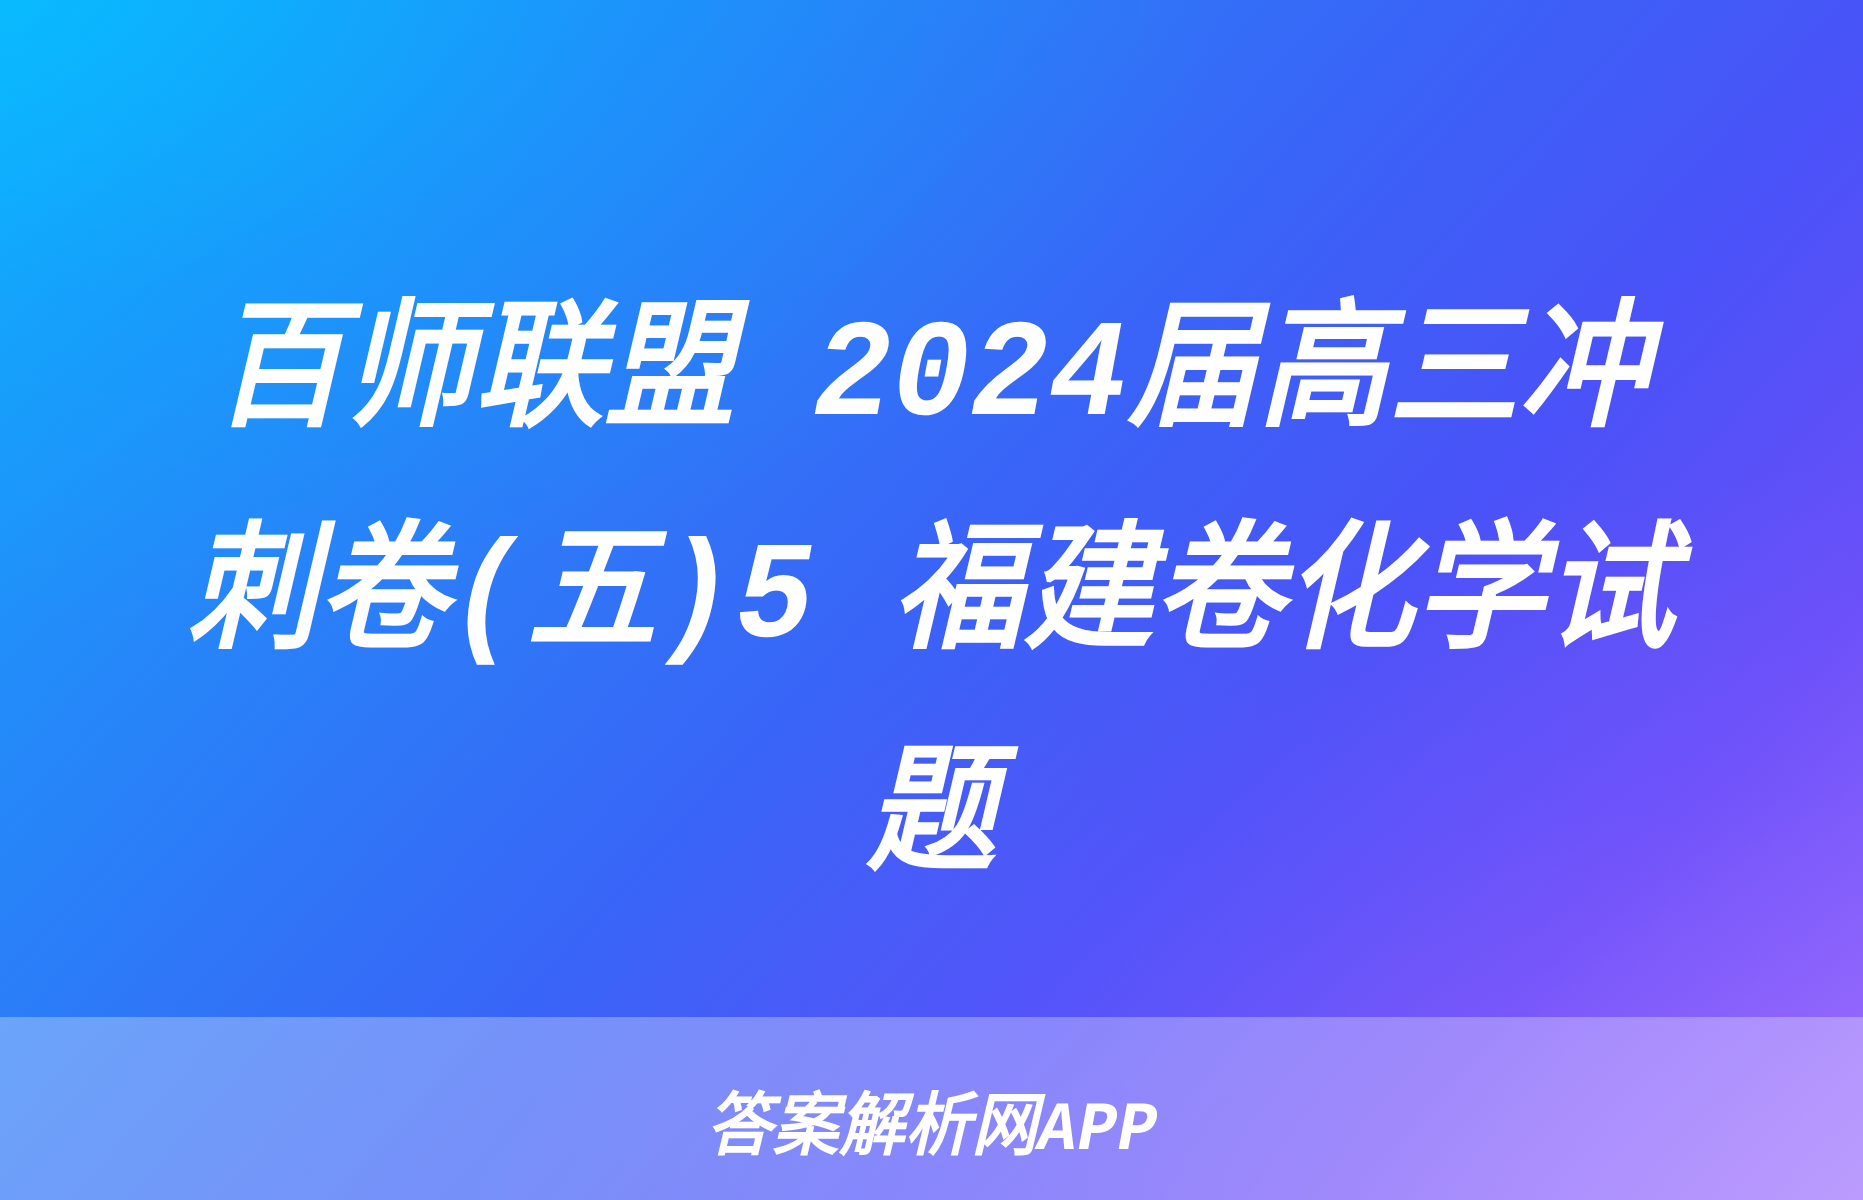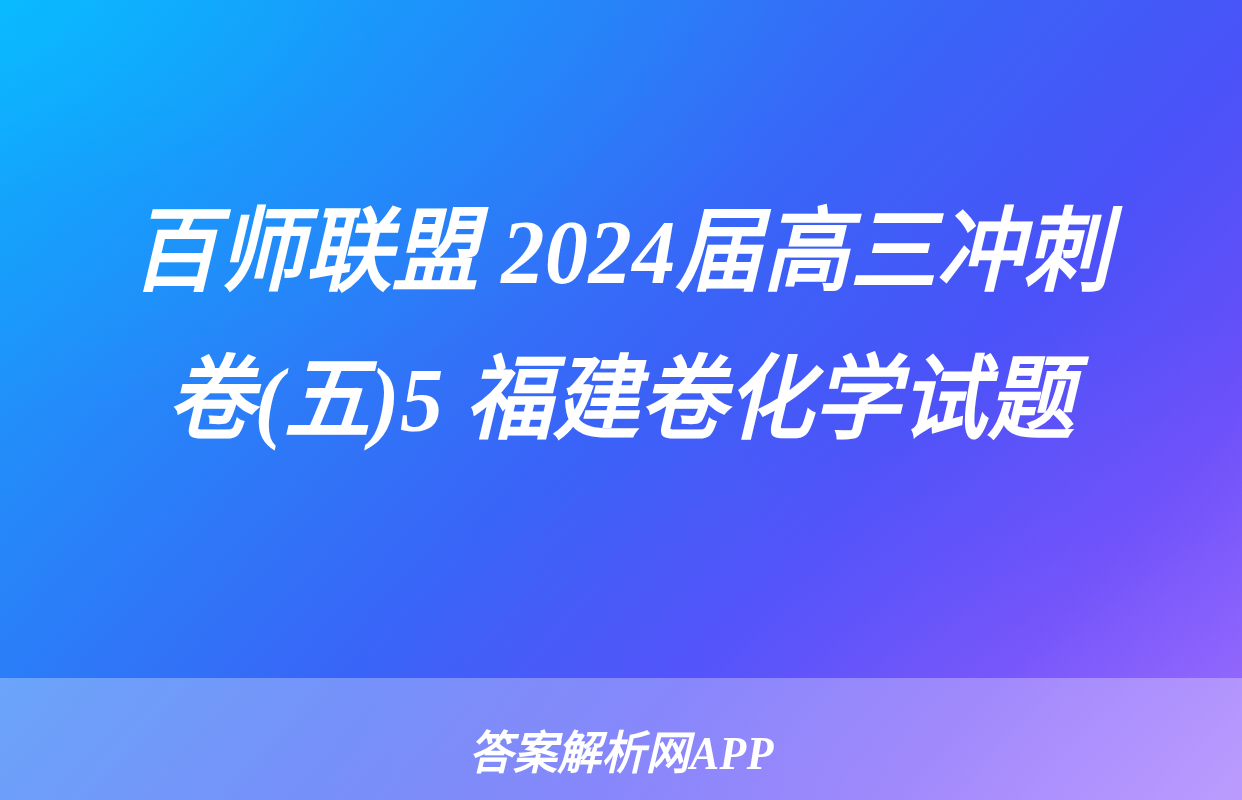--- a/index.html
+++ b/index.html
@@ -8,21 +8,21 @@
     padding: 0;
     background: #ffffff;
   }
 
   
   #card {
     position: relative;
     width: 1242px;
     height: 800px;
     overflow: hidden;
-    font-family: Liberation Serif, serif;
+    font-family: Liberation Mono, monospace;
     
     background:
       linear-gradient(
         132deg,
         #14b0ff  0%,
         #1a9cfb 11%,
         #2a7ff8 30%,
         #3a63f7 50%,
         #4a52f8 66%,
         #6a4ff9 82%,

